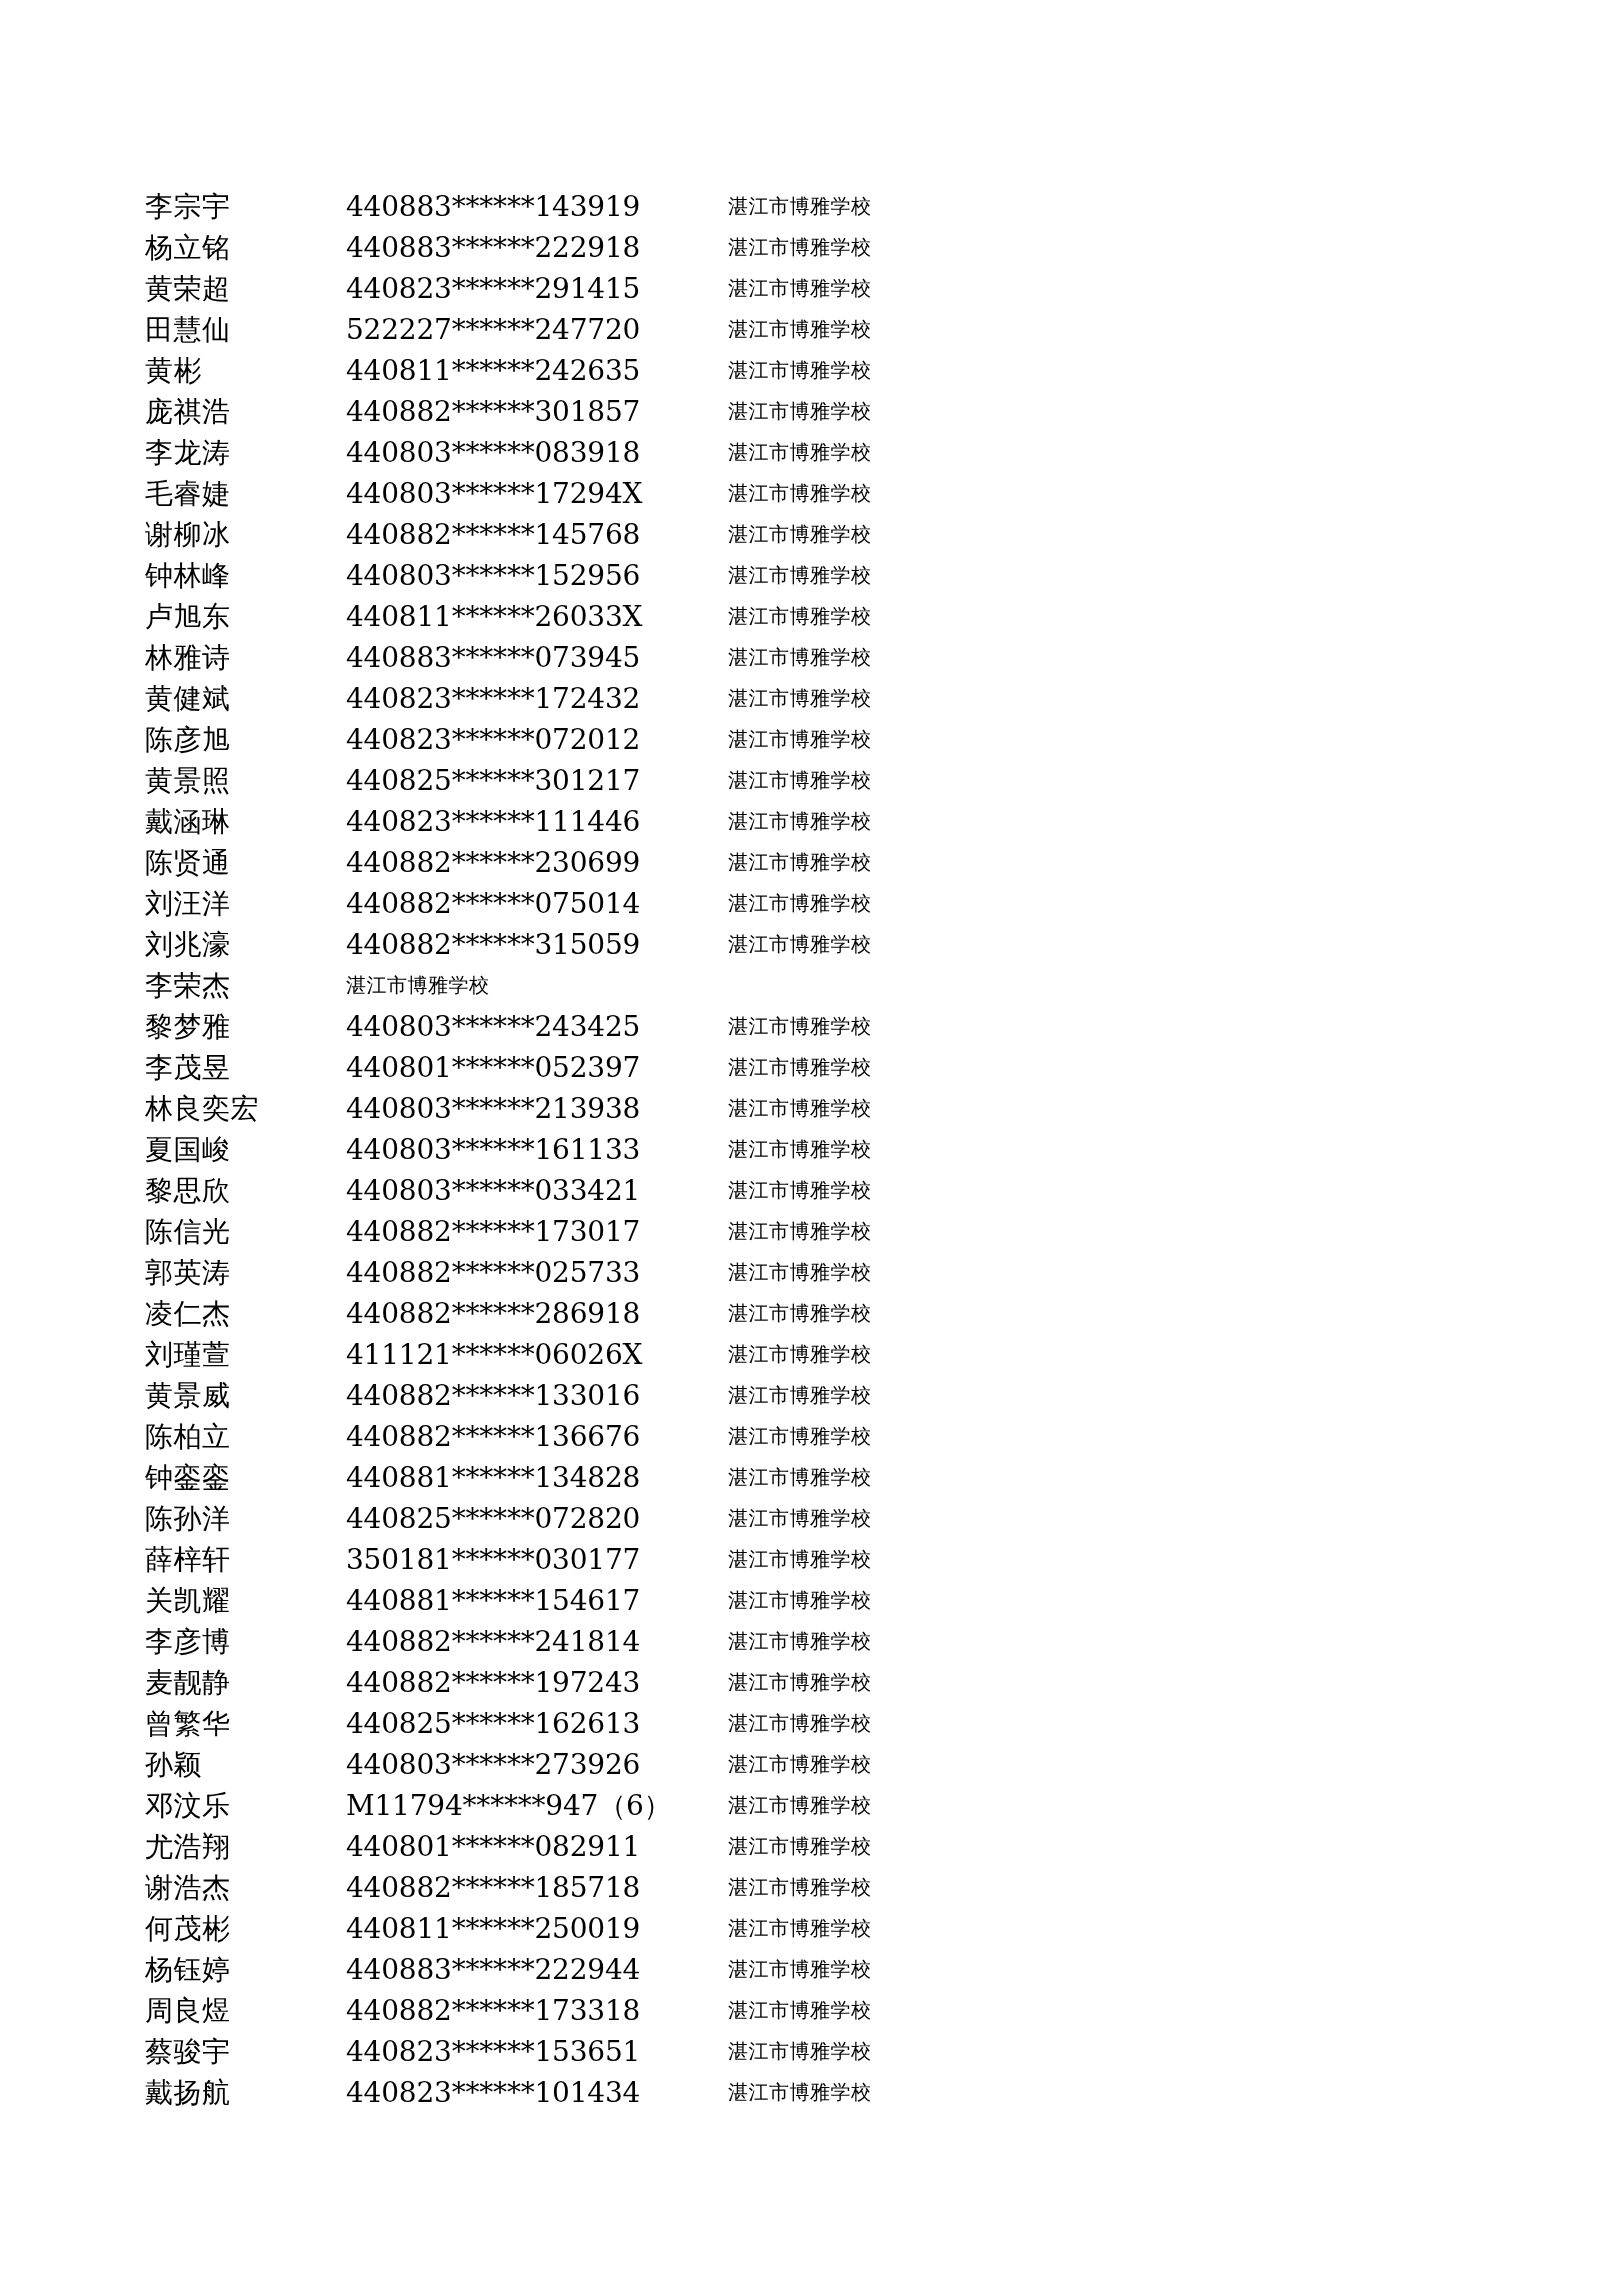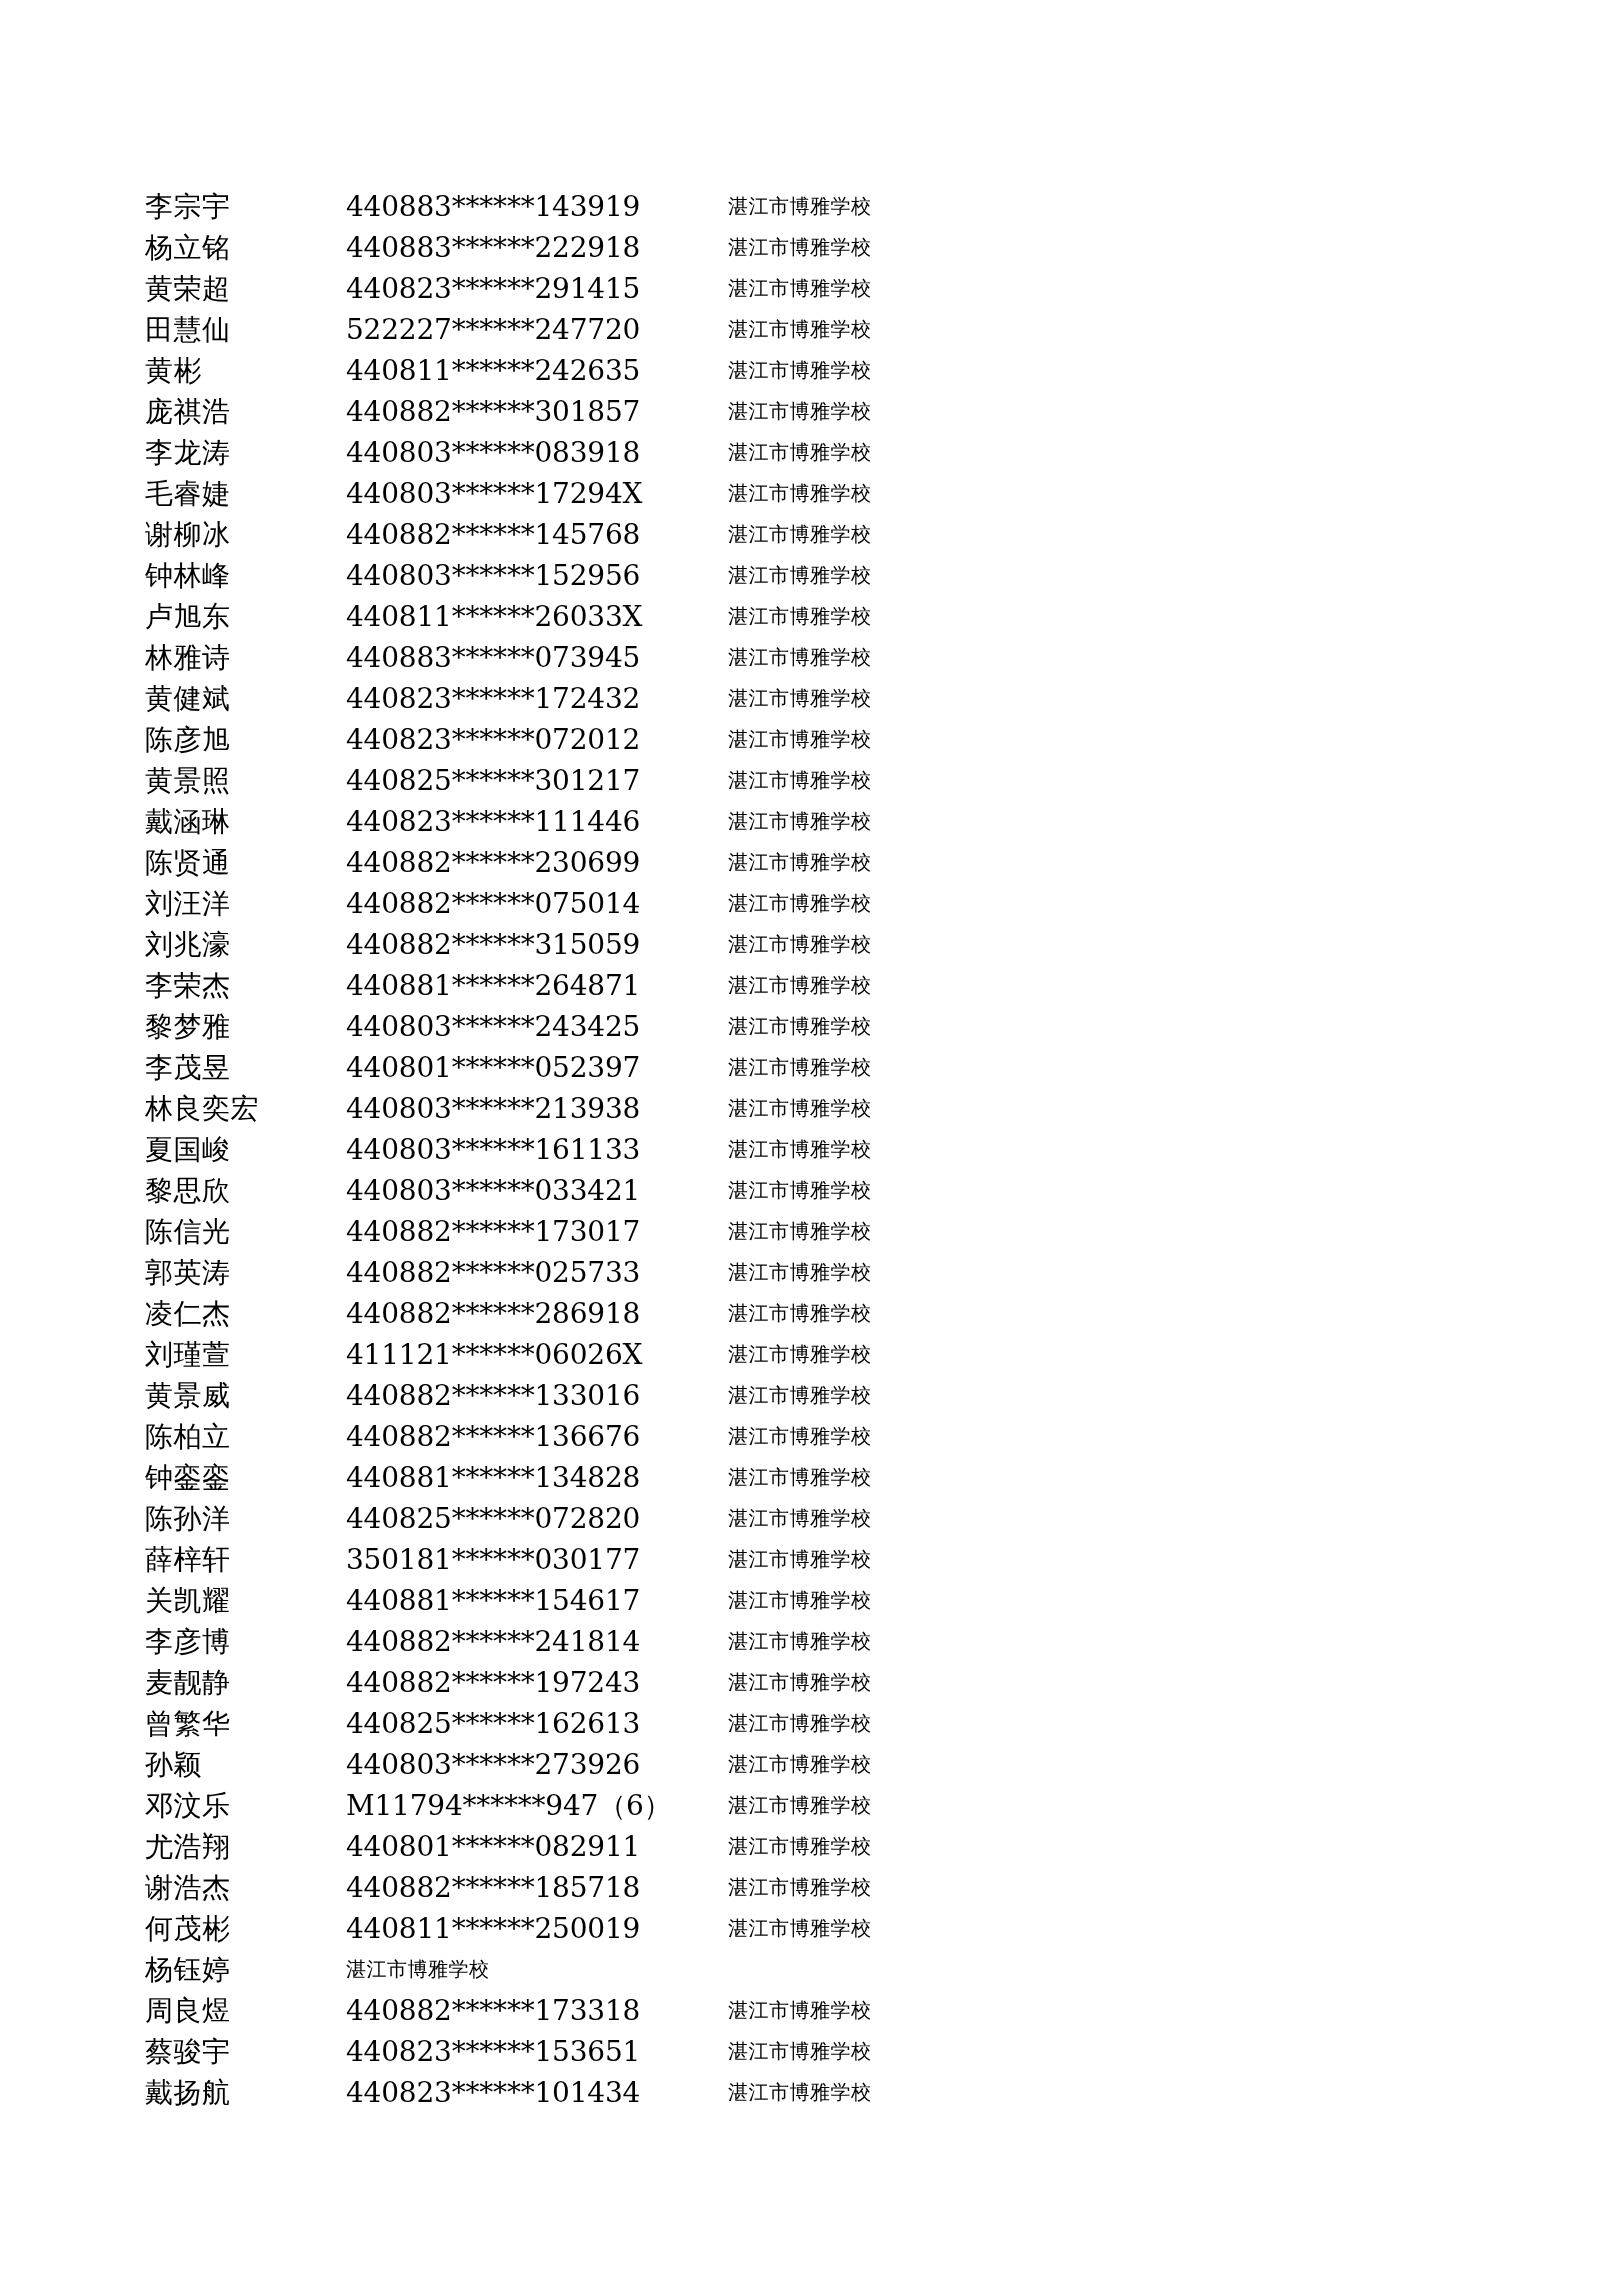--- a/index.html
+++ b/index.html
@@ -147,21 +147,20 @@
         <div class="c-id">440882******075014</div>
         <div class="c-school">湛江市博雅学校</div>
       </div>
       <div class="row">
         <div class="c-name">刘兆濠</div>
         <div class="c-id">440882******315059</div>
         <div class="c-school">湛江市博雅学校</div>
       </div>
       <div class="row">
         <div class="c-name">李荣杰</div>
-        <div class="c-id">440881******264871</div>
         <div class="c-school">湛江市博雅学校</div>
       </div>
       <div class="row">
         <div class="c-name">黎梦雅</div>
         <div class="c-id">440803******243425</div>
         <div class="c-school">湛江市博雅学校</div>
       </div>
       <div class="row">
         <div class="c-name">李茂昱</div>
         <div class="c-id">440801******052397</div>
@@ -267,20 +266,21 @@
         <div class="c-id">440882******185718</div>
         <div class="c-school">湛江市博雅学校</div>
       </div>
       <div class="row">
         <div class="c-name">何茂彬</div>
         <div class="c-id">440811******250019</div>
         <div class="c-school">湛江市博雅学校</div>
       </div>
       <div class="row">
         <div class="c-name">杨钰婷</div>
+        <div class="c-id">440883******222944</div>
         <div class="c-school">湛江市博雅学校</div>
       </div>
       <div class="row">
         <div class="c-name">周良煜</div>
         <div class="c-id">440882******173318</div>
         <div class="c-school">湛江市博雅学校</div>
       </div>
       <div class="row">
         <div class="c-name">蔡骏宇</div>
         <div class="c-id">440823******153651</div>

